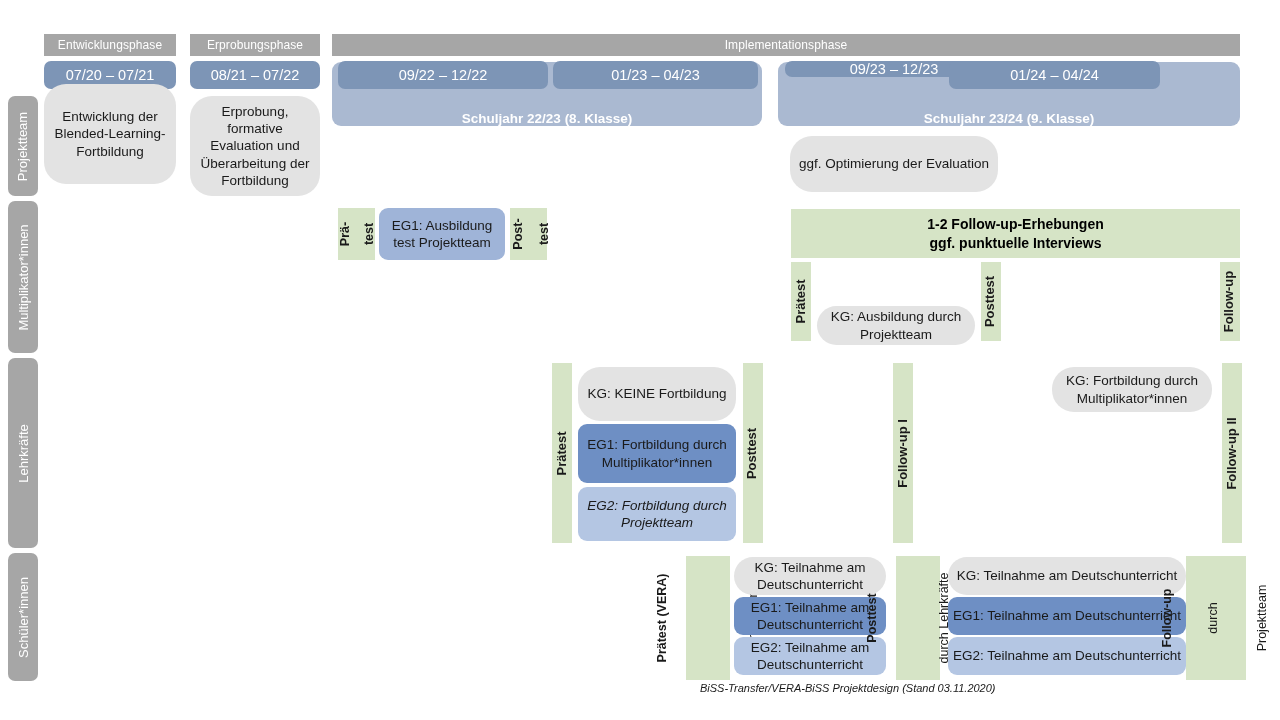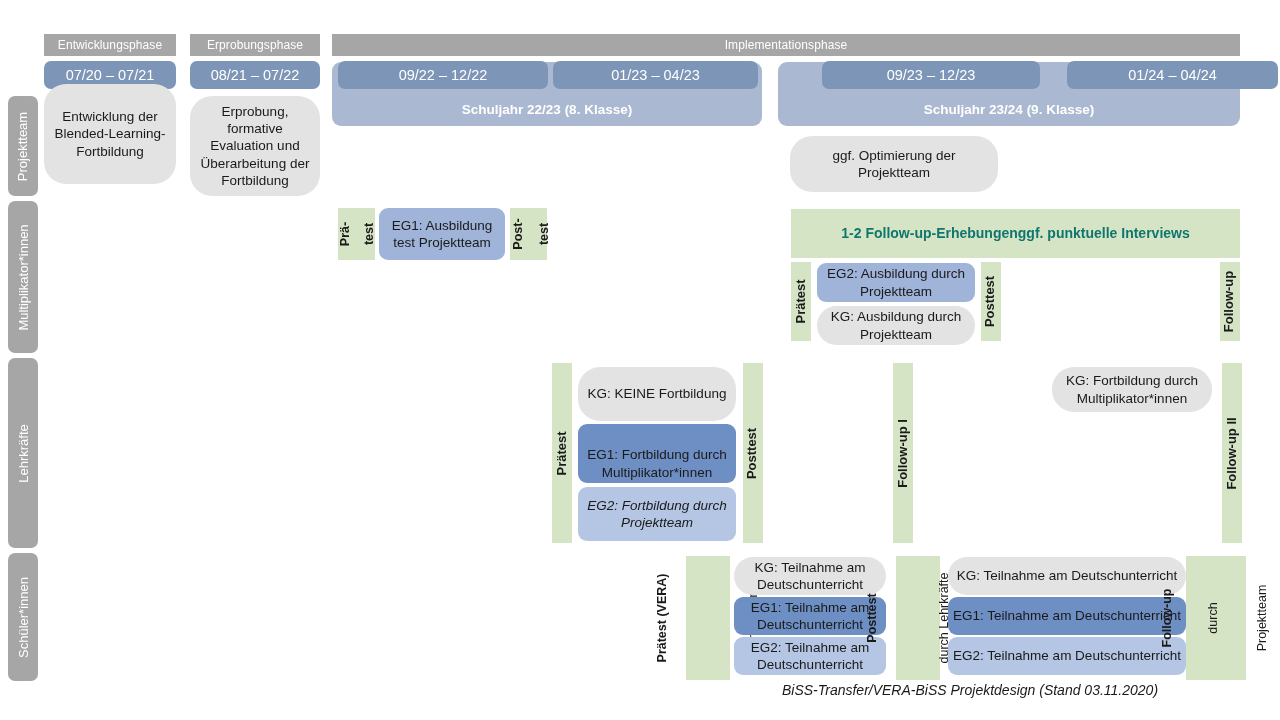--- a/index.html
+++ b/index.html
@@ -46,21 +46,20 @@
   
   .year-band {
     background: #aab9d1;
     color: #ffffff;
     font-size: 13.5px;
     font-weight: bold;
     border-radius: 9px;
     display: flex;
     align-items: flex-end;
     justify-content: center;
-    padding-bottom: 9px;
   }
 
   
   .row-label {
     background: #a6a6a6;
     border-radius: 7px;
     display: flex;
     align-items: center;
     justify-content: center;
   }
@@ -130,32 +129,32 @@
     transform: rotate(-90deg);
     white-space: nowrap;
     font-size: 12.5px;
     font-weight: bold;
     color: #1a1a1a;
   }
 
   .green.wide-text {
     font-size: 14px;
     font-weight: bold;
-    color: #0f766e;
+    color: #000000;
     text-align: center;
     line-height: 1.32;
-    flex-direction: row;
+    flex-direction: column;
   }
 
   
   .footer-note {
-    font-size: 14px;
+    font-size: 11px;
     font-style: italic;
     color: #1a1a1a;
-    text-align: center;
+    text-align: left;
     white-space: nowrap;
   }
 </style>
 </head>
 <body>
 
 <div id="stage">
 
   <div class="abs phase-bar" style="left:44px; top:34px; width:132px; height:22px;">
     <span>Entwicklungsphase</span>
@@ -179,24 +178,24 @@
   </div>
   <div class="abs date-chip" style="left:190px; top:61px; width:130px; height:28px;">
     <span>08/21 – 07/22</span>
   </div>
   <div class="abs date-chip" style="left:338px; top:61px; width:210px; height:28px;">
     <span>09/22 – 12/22</span>
   </div>
   <div class="abs date-chip" style="left:553px; top:61px; width:205px; height:28px;">
     <span>01/23 – 04/23</span>
   </div>
-  <div class="abs date-chip" style="left:785px; top:61px; width:218px; height:28px;margin-left:37px;">
+  <div class="abs date-chip" style="left:785px; top:61px; width:218px; height:16px;">
     <span>09/23 – 12/23</span>
   </div>
-  <div class="abs date-chip" style="left:1067px; top:61px; width:211px; height:28px;">
+  <div class="abs date-chip" style="left:949px; top:61px; width:211px; height:28px;">
     <span>01/24 – 04/24</span>
   </div>
 
   <div class="abs row-label" style="left:8px; top:96px; width:30px; height:100px;">
     <span>Projektteam</span>
   </div>
   <div class="abs row-label" style="left:8px; top:201px; width:30px; height:152px;">
     <span>Multiplikator*innen</span>
   </div>
   <div class="abs row-label" style="left:8px; top:358px; width:30px; height:190px;">
@@ -206,21 +205,21 @@
     <span>Schüler*innen</span>
   </div>
 
   <div class="abs box gray" style="left:44px; top:84px; width:132px; height:100px;">
     <span>Entwicklung der Blended-Learning-Fortbildung</span>
   </div>
   <div class="abs box gray" style="left:190px; top:96px; width:130px; height:100px;">
     <span>Erprobung, formative Evaluation und Überarbeitung der Fortbildung</span>
   </div>
   <div class="abs box gray" style="left:790px; top:136px; width:208px; height:56px;">
-    <span>ggf. Optimierung der Projektteam</span>
+    <span>ggf. Optimierung der Evaluation</span>
   </div>
 
   <div class="abs green" style="left:338px; top:208px; width:37px; height:52px;">
     <div class="two">
       <span>Prä-</span>
       <span>test</span>
     </div>
   </div>
   <div class="abs box blue-m" style="left:379px; top:208px; width:126px; height:52px;">
     <span>EG1: Ausbildung test Projektteam</span>
@@ -240,44 +239,41 @@
   <div class="abs green" style="left:791px; top:262px; width:20px; height:79px;">
     <span class="vtext">Prätest</span>
   </div>
   <div class="abs green" style="left:981px; top:262px; width:20px; height:79px;">
     <span class="vtext">Posttest</span>
   </div>
   <div class="abs green" style="left:1220px; top:262px; width:20px; height:79px;">
     <span class="vtext">Follow-up</span>
   </div>
 
-  <div class="abs box blue-m" style="left:817px; top:263px; width:158px; height:39px;">
-    <span>EG2: Ausbildung durch Projektteam</span>
-  </div>
   <div class="abs box gray" style="left:817px; top:306px; width:158px; height:39px;">
     <span>KG: Ausbildung durch Projektteam</span>
   </div>
 
   <div class="abs green" style="left:552px; top:363px; width:20px; height:180px;">
     <span class="vtext">Prätest</span>
   </div>
   <div class="abs green" style="left:743px; top:363px; width:20px; height:180px;">
     <span class="vtext">Posttest</span>
   </div>
   <div class="abs green" style="left:893px; top:363px; width:20px; height:180px;">
     <span class="vtext">Follow-up I</span>
   </div>
   <div class="abs green" style="left:1222px; top:363px; width:20px; height:180px;">
     <span class="vtext">Follow-up II</span>
   </div>
 
   <div class="abs box gray" style="left:578px; top:367px; width:158px; height:54px;">
     <span>KG:  KEINE Fortbildung</span>
   </div>
-  <div class="abs box blue-d" style="left:578px; top:424px; width:158px; height:59px;align-items:flex-end;">
+  <div class="abs box blue-d" style="left:578px; top:424px; width:158px; height:59px;">
     <span>EG1: Fortbildung durch Multiplikator*innen</span>
   </div>
   <div class="abs box blue-l" style="left:578px; top:487px; width:158px; height:54px;font-style:italic;">
     <span>EG2: Fortbildung durch Projektteam</span>
   </div>
 
   <div class="abs box gray" style="left:1052px; top:367px; width:160px; height:45px;">
     <span>KG: Fortbildung durch Multiplikator*innen</span>
   </div>
 

